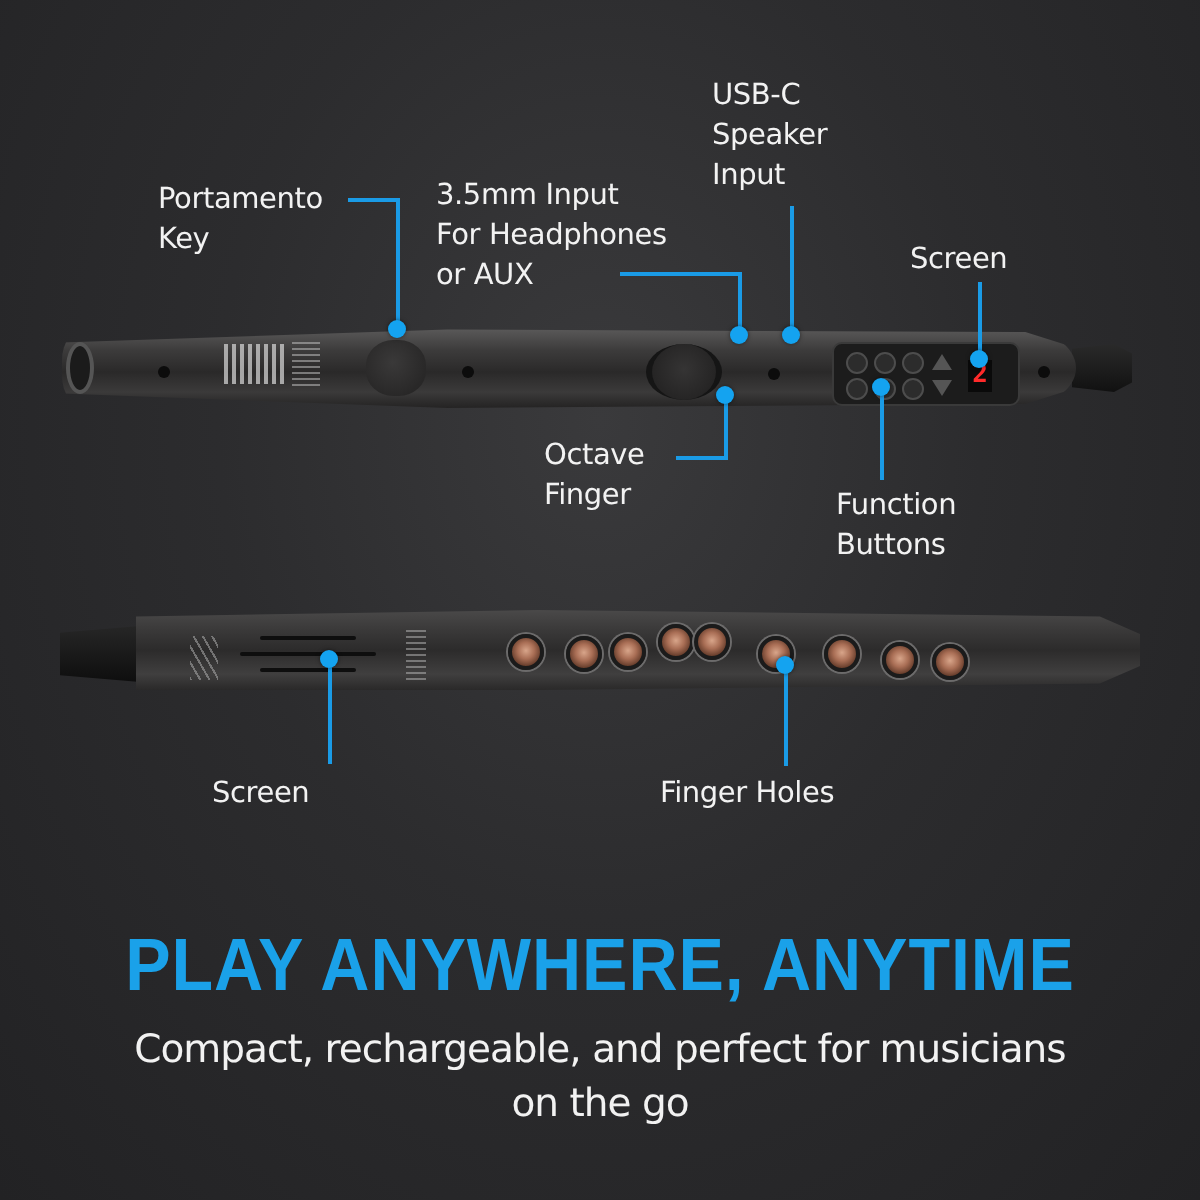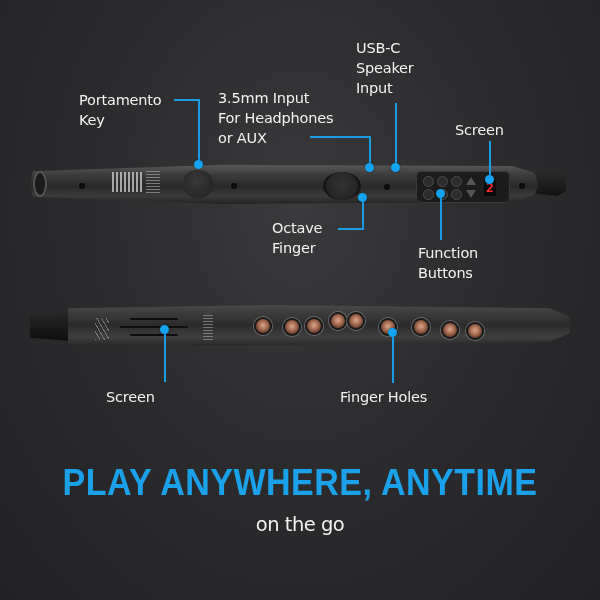--- a/index.html
+++ b/index.html
@@ -199,22 +199,23 @@
 </div>
 <div class="line" style="left:440px; top:194px; width:2px; height:46px;"></div>
 <div class="dot" style="left:436px; top:189px;"></div>
 
 <div class="label" style="left:106px; top:387px; width:120px;">
   <div>Screen</div>
 </div>
 <div class="line" style="left:164px; top:330px; width:2px; height:52px;"></div>
 <div class="dot" style="left:160px; top:325px;"></div>
 
-<div class="label" style="left:340px; top:387px; width:106px;">
+<div class="label" style="left:330px; top:387px; width:106px;">
   <div>Finger Holes</div>
 </div>
 <div class="line" style="left:392px; top:333px; width:2px; height:50px;"></div>
 <div class="dot" style="left:388px; top:328px;"></div>
 
 <div class="headline">PLAY ANYWHERE, ANYTIME</div>
 <div class="subcopy">
+  <div>Compact, rechargeable, and perfect for musicians</div>
   <div>on the go</div>
 </div>
 
 </body></html>

